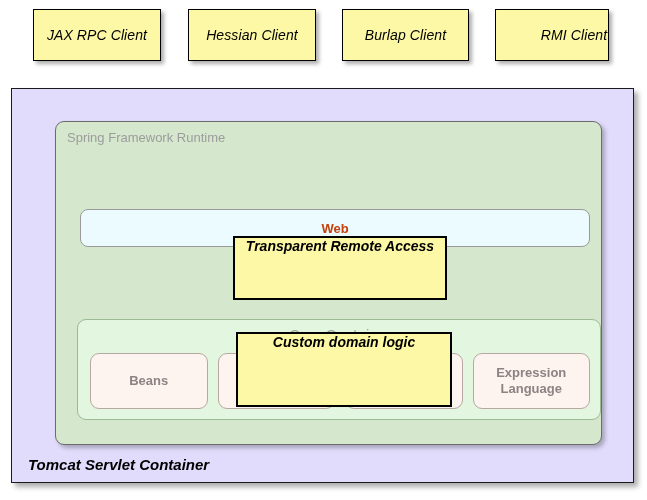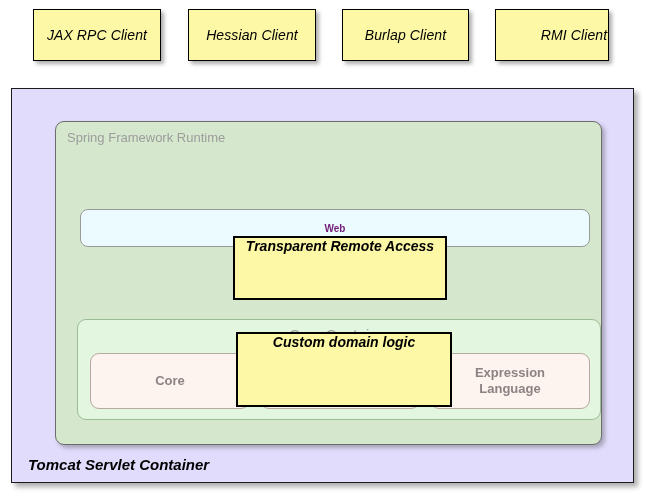--- a/index.html
+++ b/index.html
@@ -107,23 +107,23 @@
     height: 38px;
     background: #ecfbff;
     border: 1px solid #9a9a9a;
     border-radius: 8px;
     box-sizing: border-box;
     display: flex;
     align-items: center;
     justify-content: center;
   }
   .web-bar span {
-    font-size: 10px;
-    font-weight: bold;
-    color: #701a75;
+    font-size: 13px;
+    font-weight: bold;
+    color: #c2410c;
   }
 
   
   .core-container {
     position: absolute;
     left: 21px;
     top: 197px;
     width: 524px;
     height: 101px;
     background: #e3f6e0;
@@ -223,20 +223,23 @@
       <div class="spring-label">Spring Framework Runtime</div>
 
       <div class="web-bar">
         <span>Web</span>
       </div>
 
       <div class="core-container">
         <div class="core-label">Core Container</div>
         <div class="core-modules">
           <div class="core-module">
+            <span>Beans</span>
+          </div>
+          <div class="core-module">
             <span>Core</span>
           </div>
           <div class="core-module">
             <span>Context</span>
           </div>
           <div class="core-module">
             <span class="multiline">Expression<br>Language</span>
           </div>
         </div>
       </div>

